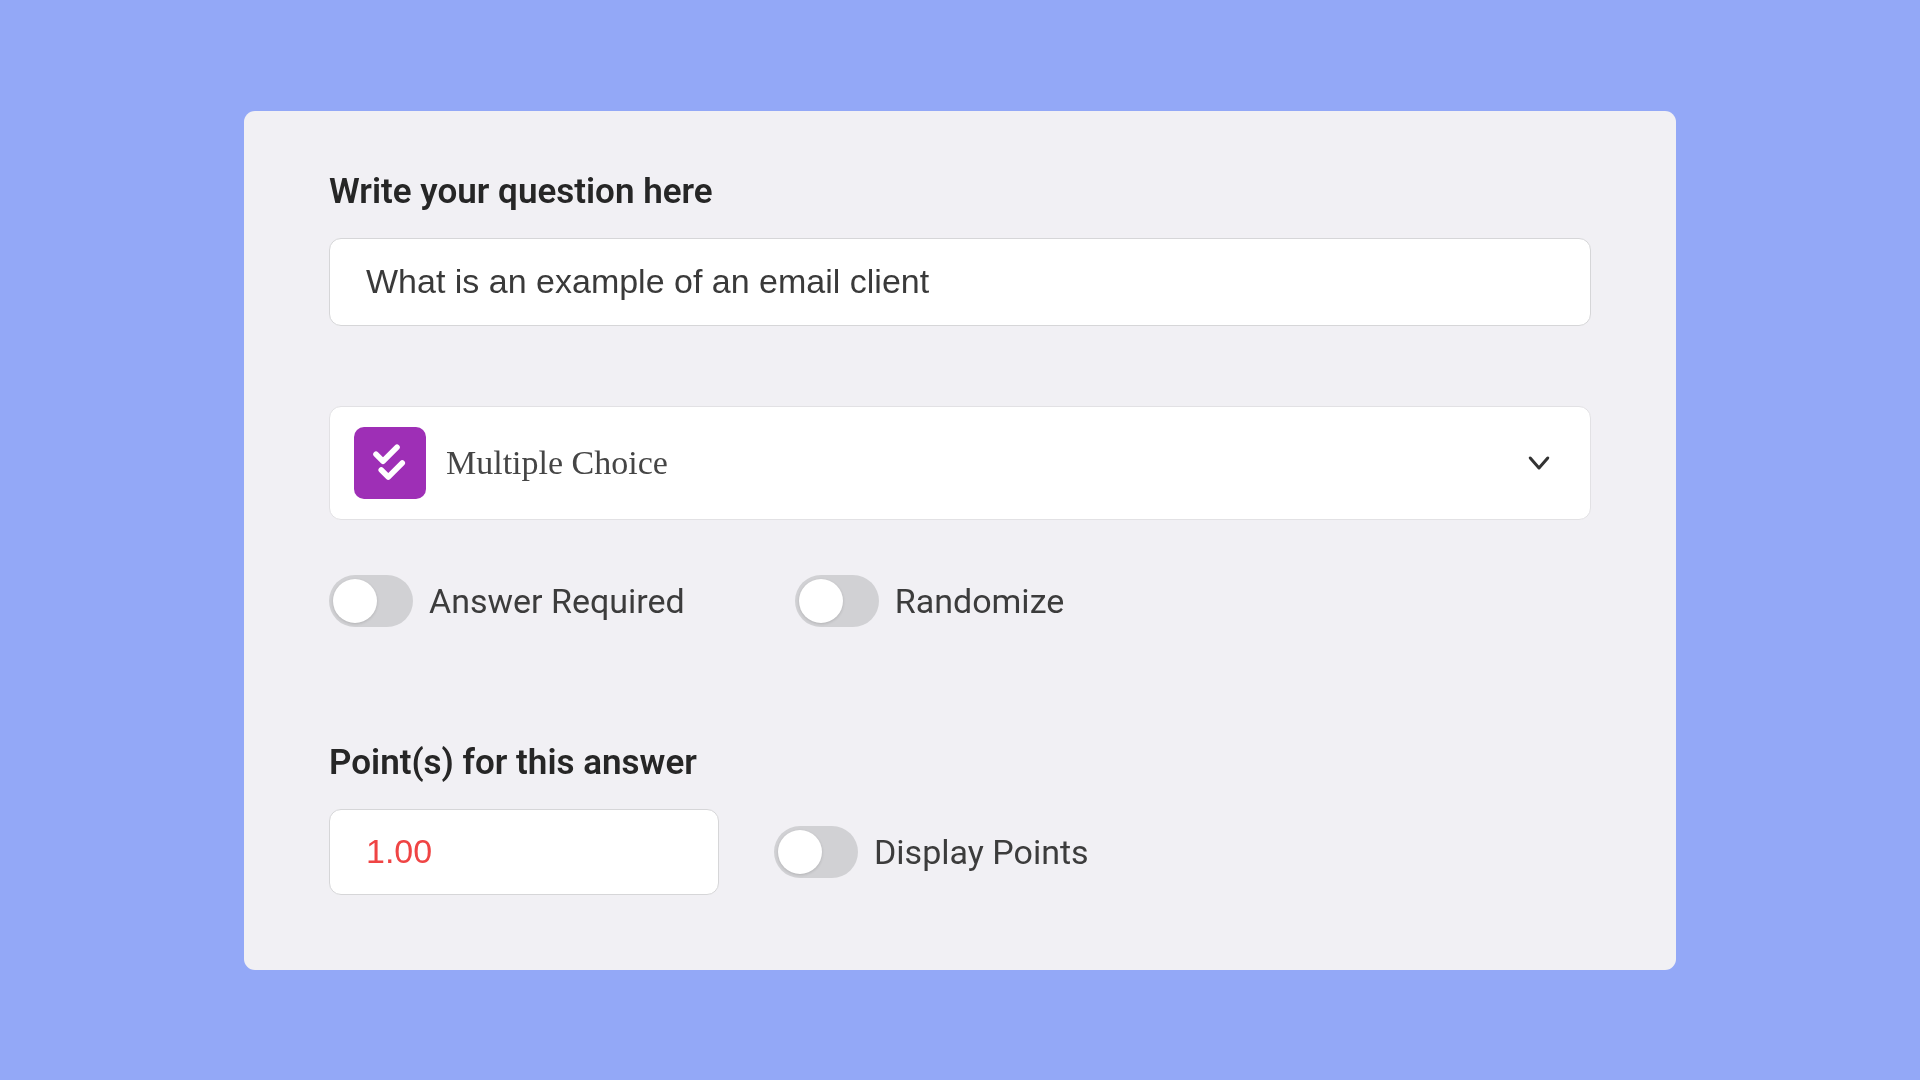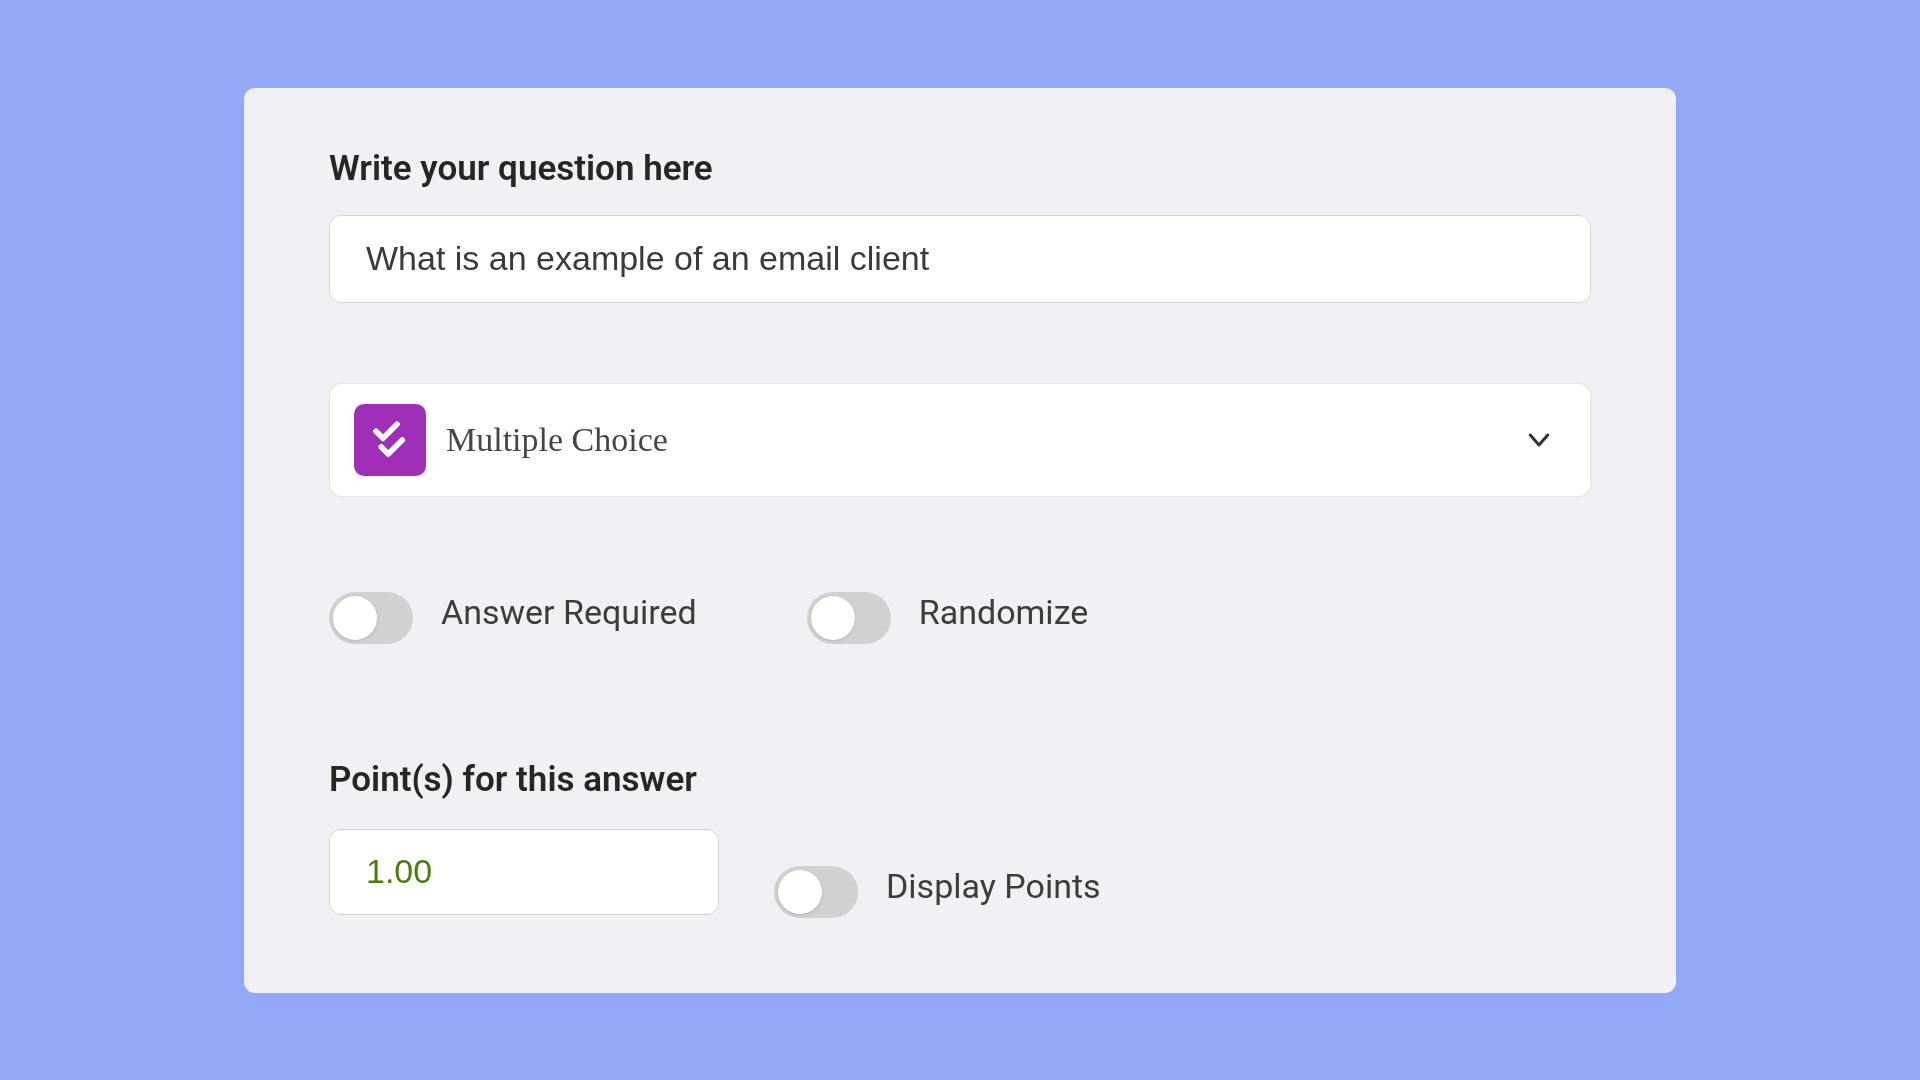--- a/index.html
+++ b/index.html
@@ -71,22 +71,22 @@
     height: 30px;
     flex-shrink: 0;
   }
   .toggle-row {
     display: flex;
     align-items: center;
     gap: 110px;
   }
   .toggle-group {
     display: flex;
-    gap: 28px;
-    margin-top: 40px;
+    align-items: center;
+    gap: 16px;
   }
   .toggle {
     width: 84px;
     height: 52px;
     background: #d1d1d4;
     border-radius: 999px;
     position: relative;
     cursor: pointer;
     flex-shrink: 0;
   }
@@ -110,21 +110,21 @@
     gap: 55px;
     margin-top: 26px;
   }
   .points-input {
     width: 390px;
     height: 86px;
     background: #ffffff;
     border: 1.5px solid #d6d6d8;
     border-radius: 12px;
     font-size: 34px;
-    color: #4d7c0f;
+    color: #ef4444;
     padding: 0 36px;
     outline: none;
   }
   .section-label.tight { margin-bottom: 0; margin-top: 28px; }
 </style>
 </head>
 <body>
 
 <div class="card">
 

